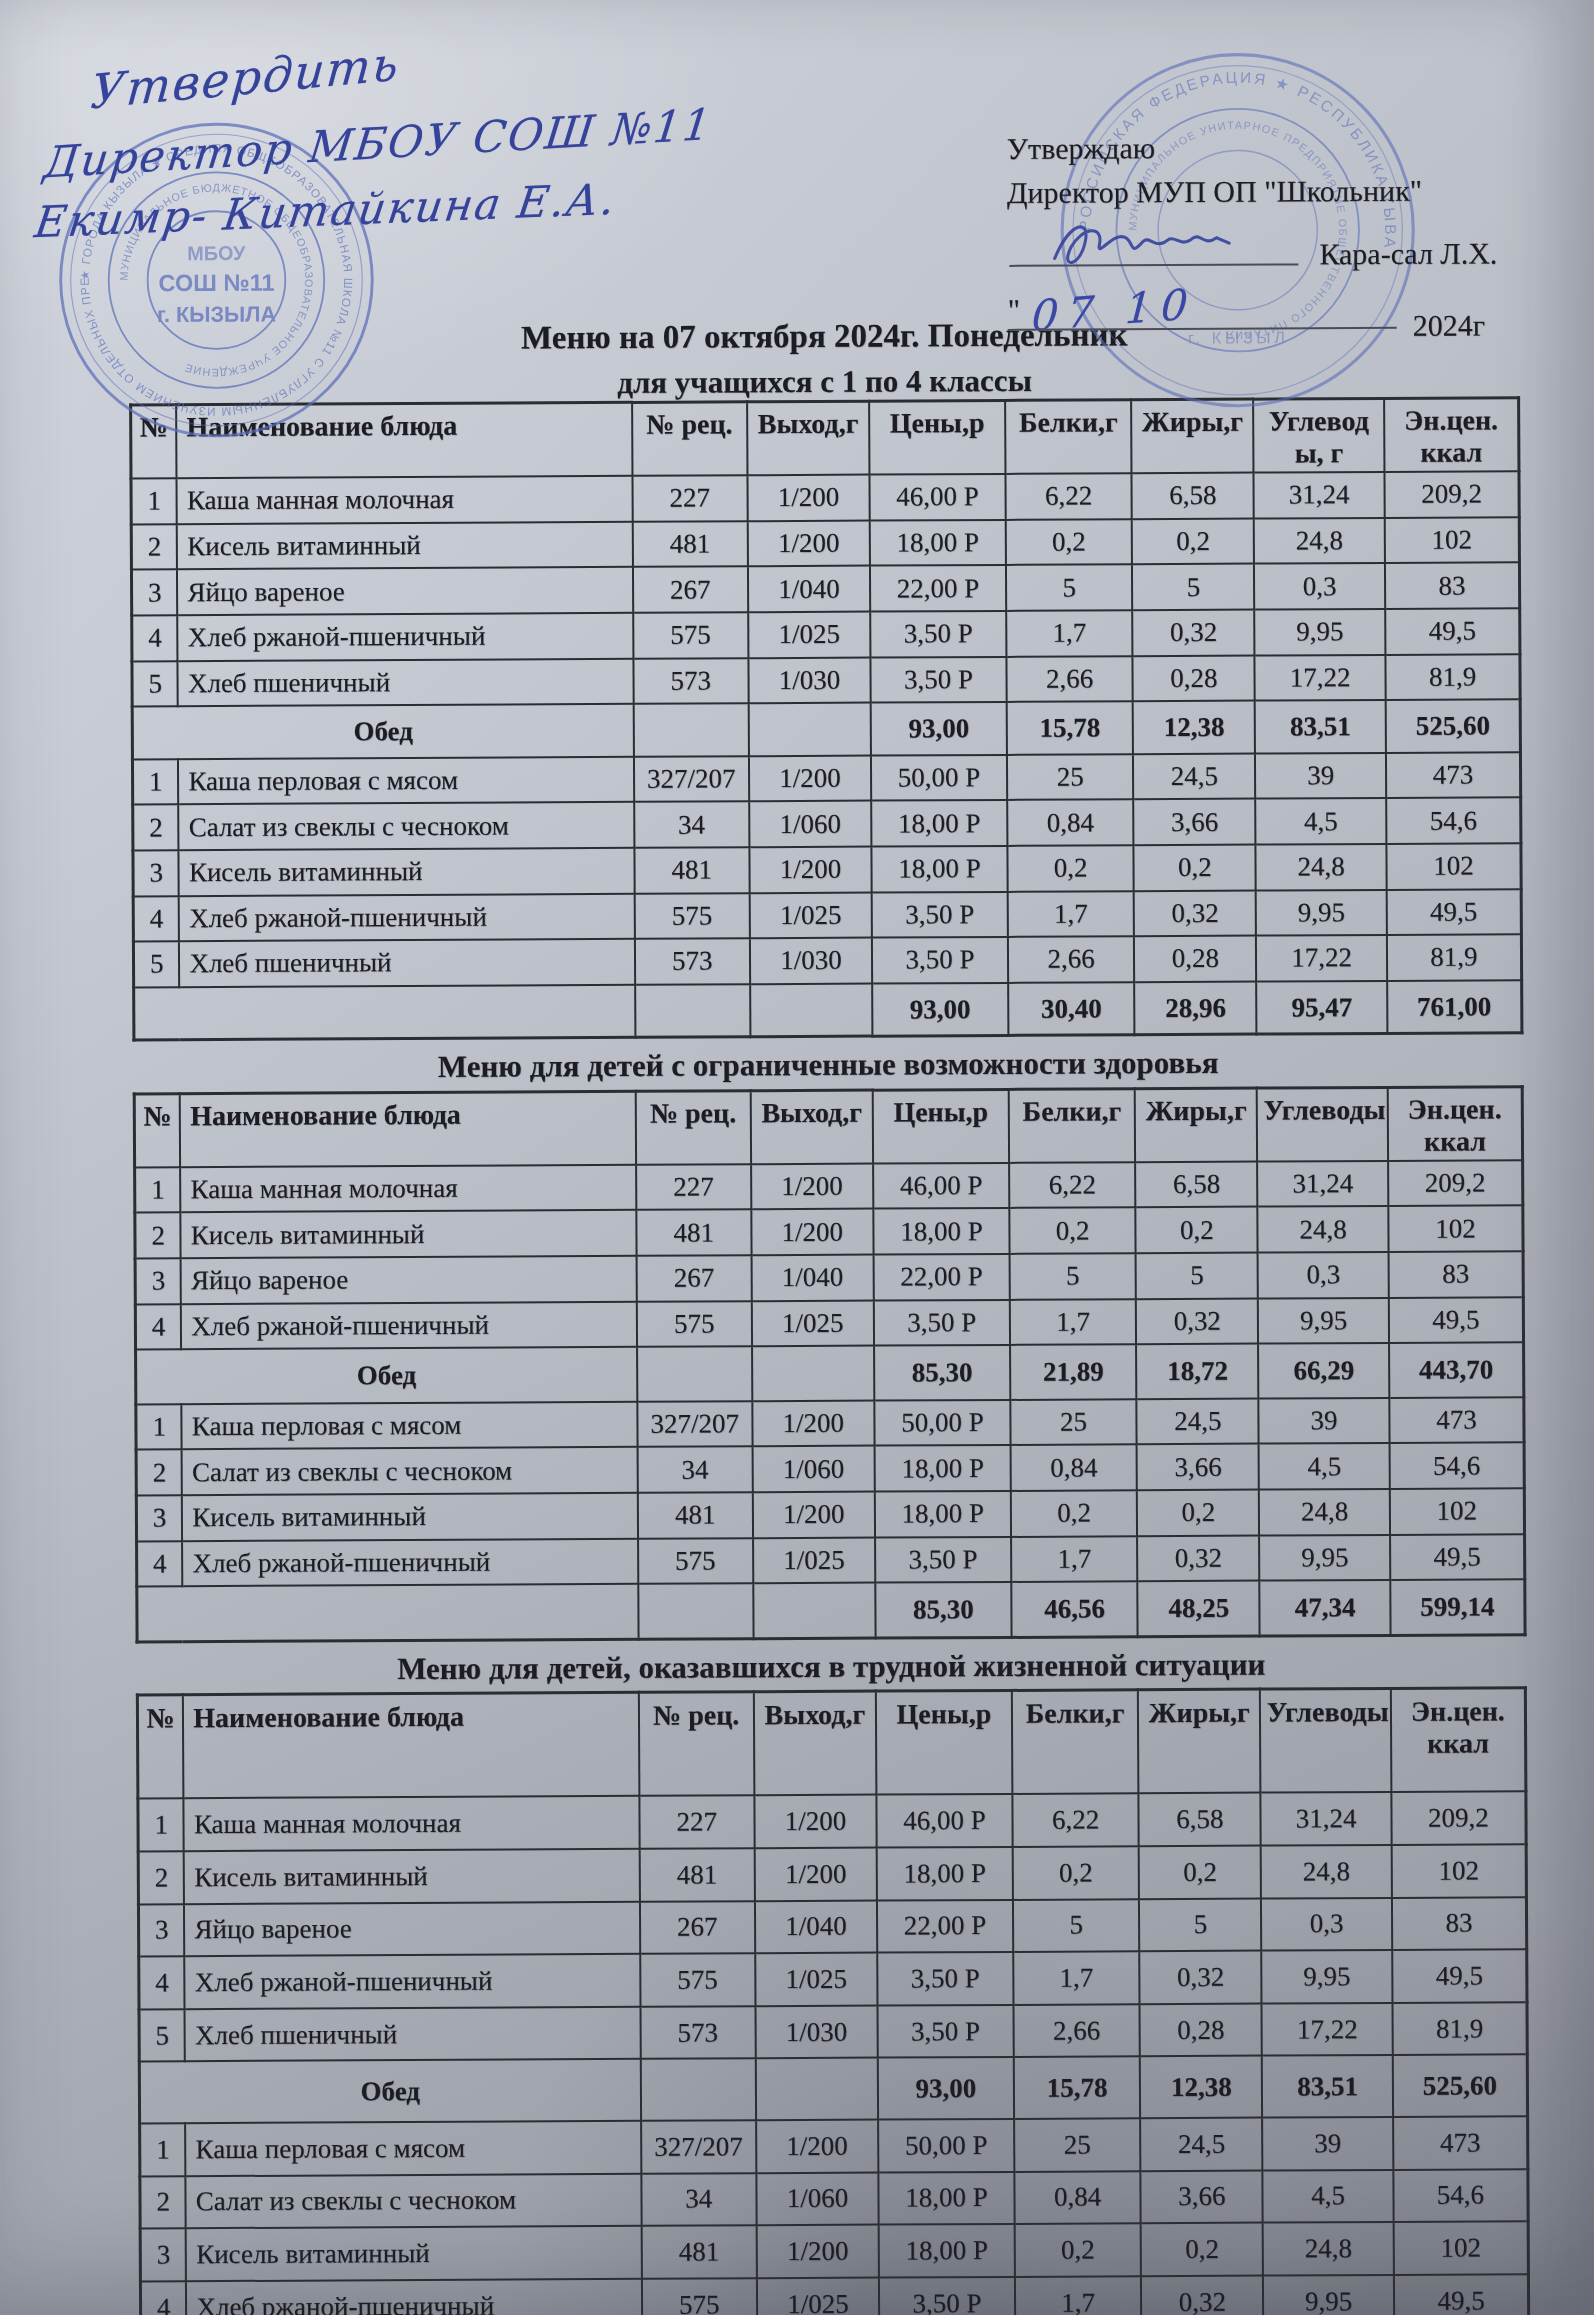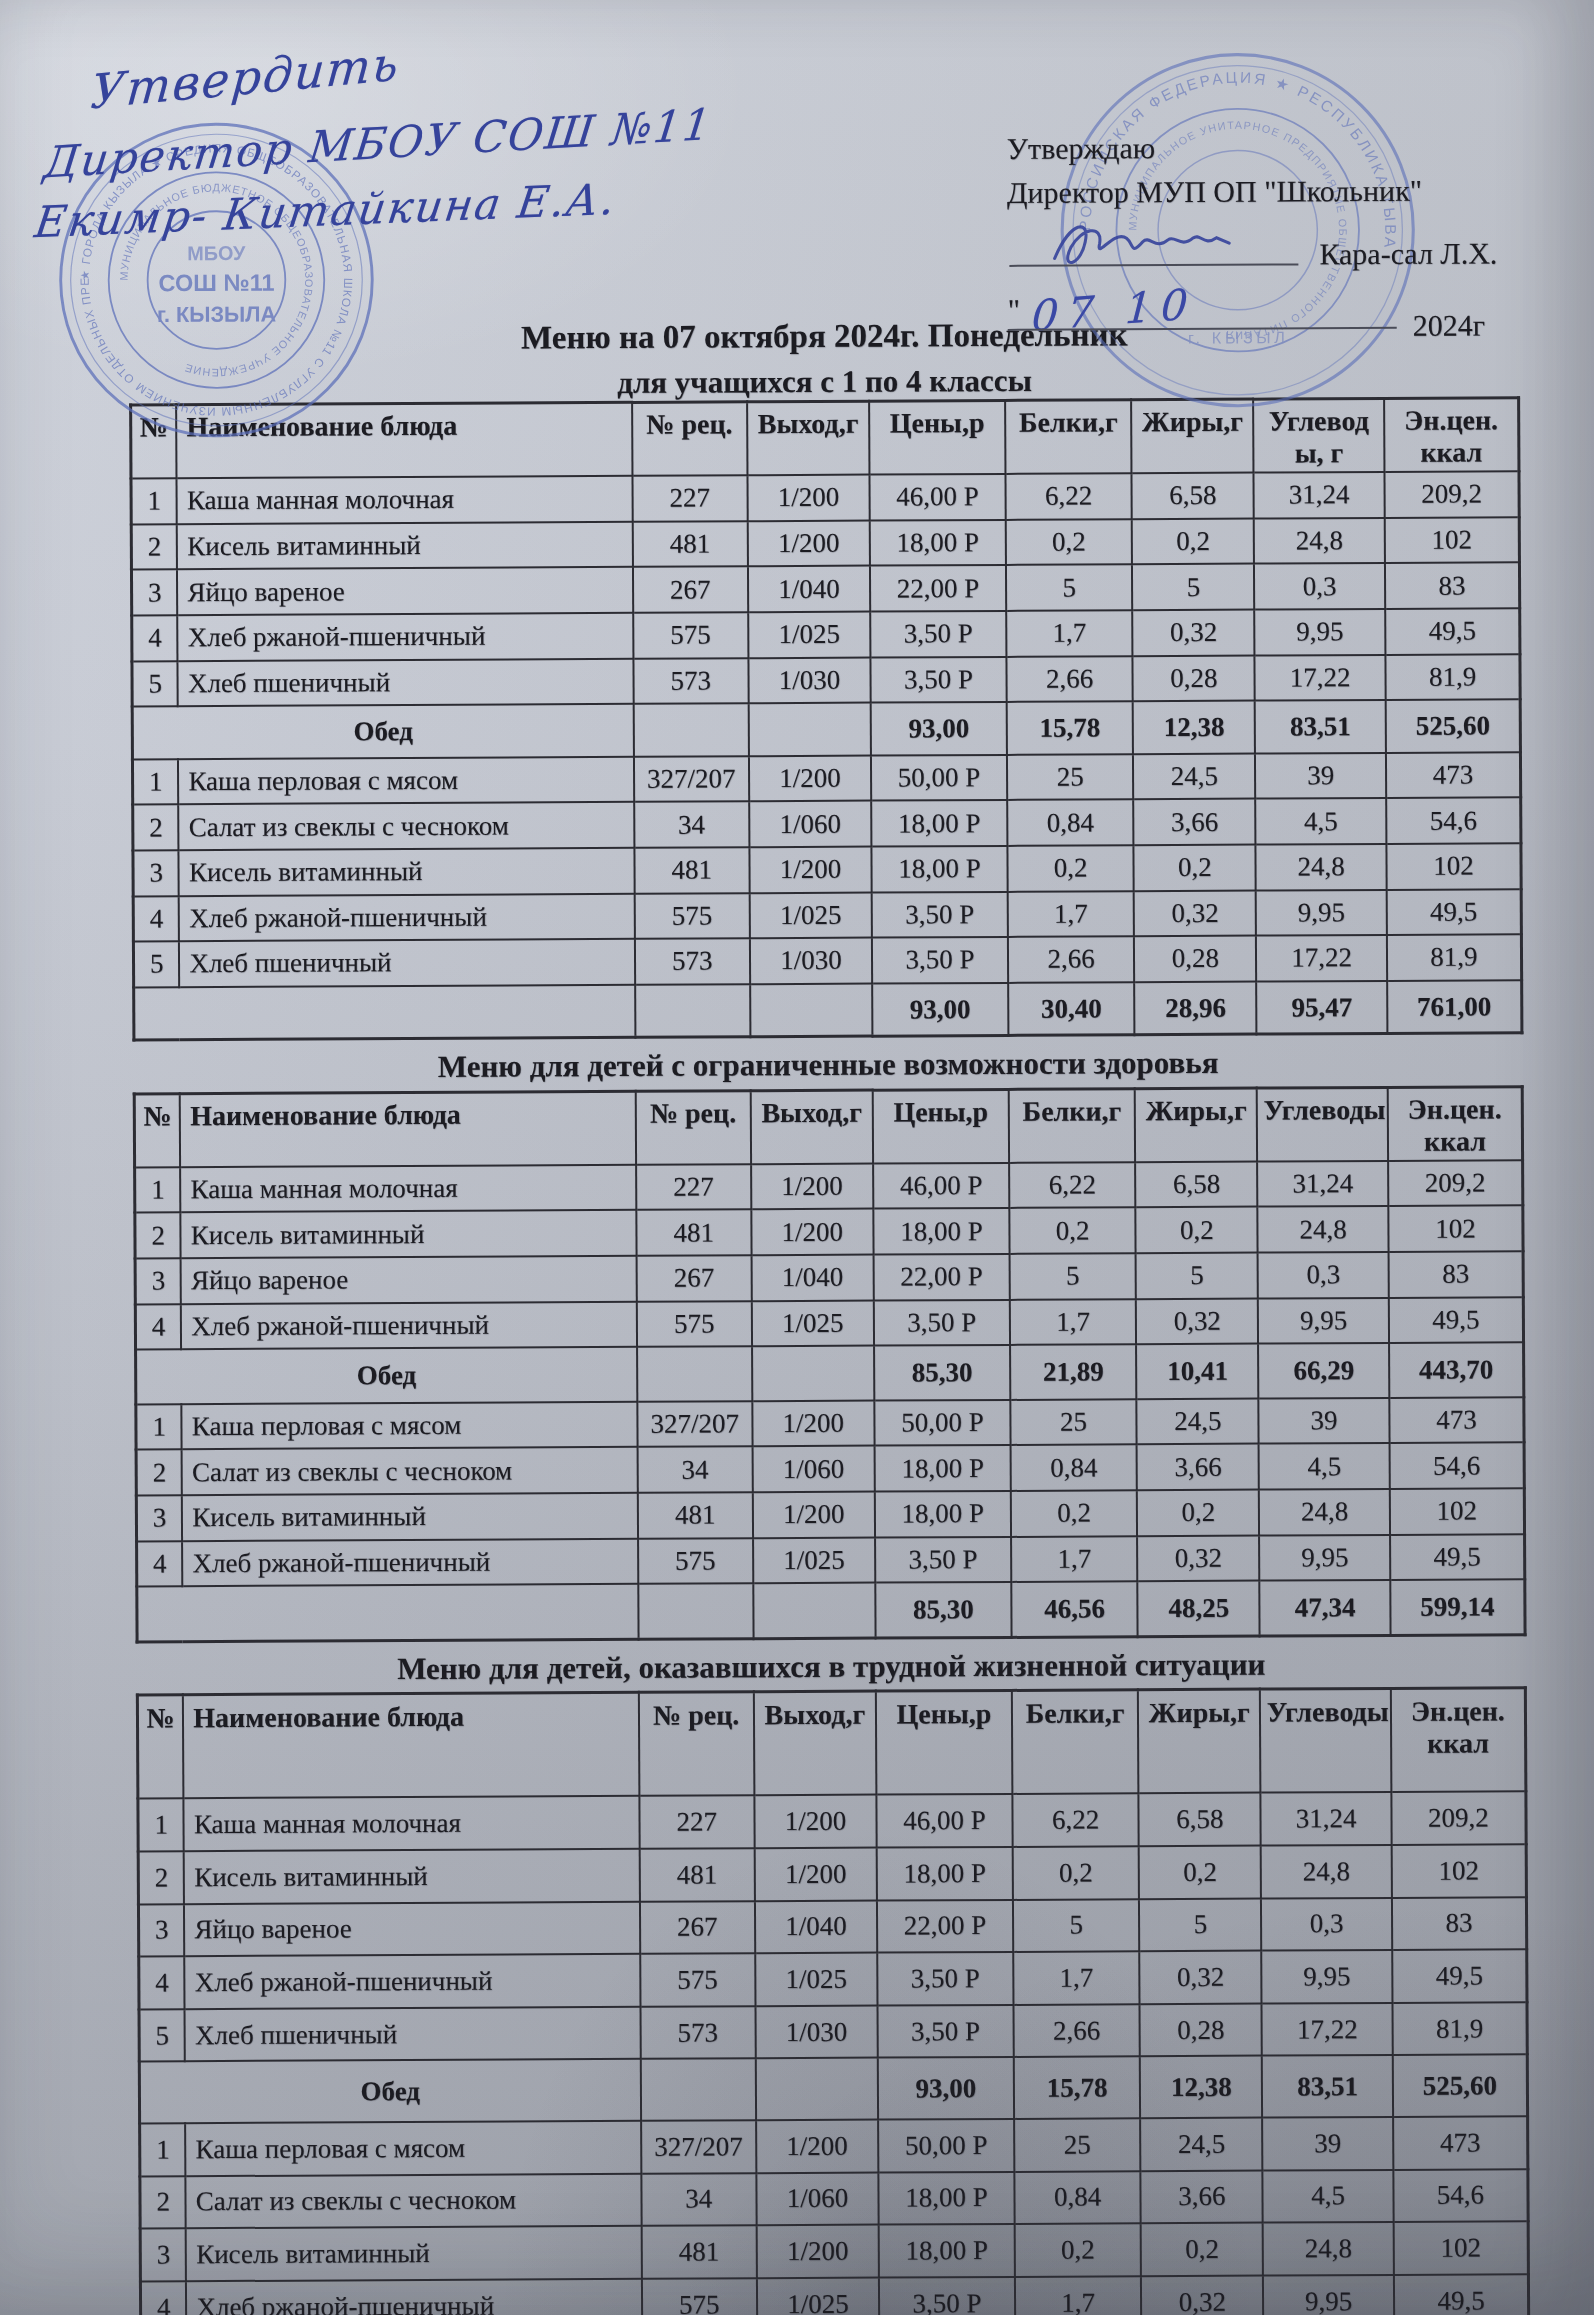--- a/index.html
+++ b/index.html
@@ -382,21 +382,21 @@
               <td class="col-fat">0,32</td>
               <td class="col-carb">9,95</td>
               <td class="col-kcal">49,5</td>
             </tr>
             <tr class="row-subtotal">
               <td class="col-label" colspan="2">Обед</td>
               <td class="col-rec"></td>
               <td class="col-out"></td>
               <td class="col-price">85,30</td>
               <td class="col-protein">21,89</td>
-              <td class="col-fat">10,41</td>
+              <td class="col-fat">18,72</td>
               <td class="col-carb">66,29</td>
               <td class="col-kcal">443,70</td>
             </tr>
             <tr class="row-item">
               <td class="col-num">1</td>
               <td class="col-name">Каша перловая с мясом</td>
               <td class="col-rec">327/207</td>
               <td class="col-out">1/200</td>
               <td class="col-price">50,00 Р</td>
               <td class="col-protein">25</td>

